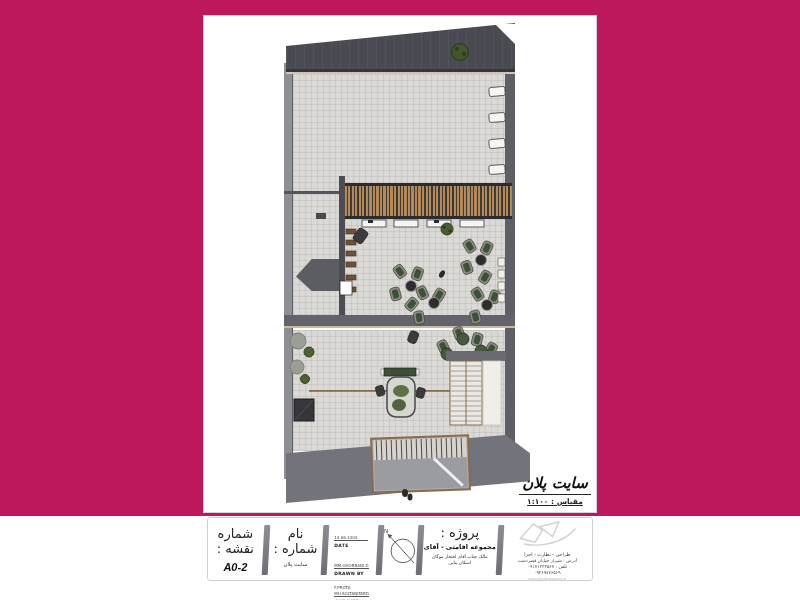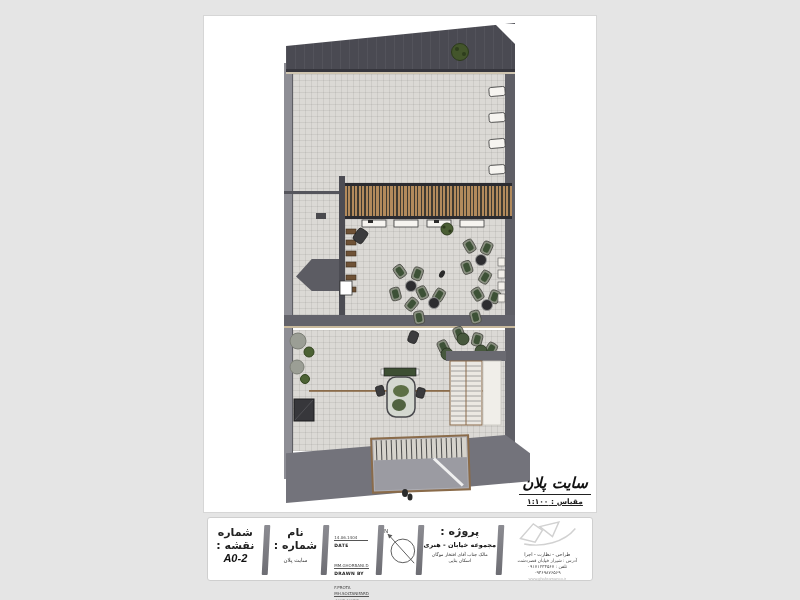--- a/index.html
+++ b/index.html
@@ -1,18 +1,18 @@
 <!DOCTYPE html>
 <html><head>
 <meta charset="utf-8">
 <style>
   * { box-sizing: border-box; margin: 0; padding: 0; }
   html,body { width:800px; height:600px; background:#ffffff; overflow:hidden;
               font-family:"DejaVu Sans", sans-serif; }
-  .page { position:relative; width:800px; height:600px; background:#e5e5e5; }
+  .page { position:relative; width:800px; height:516px; background:#be185d; }
 
   
   .draw-area { position:absolute; left:203px; top:15px; width:394px; height:498px;
                border:1px solid #d6d6d6; background:#ffffff; }
   .title-block { position:absolute; left:207px; top:517px; width:386px; height:64px;
                  border:1px solid #cfcfcf; border-radius:3px; background:#ffffff;
                  display:flex; align-items:stretch; }
 
   
   .plan { position:absolute; left:80px; top:7px; width:246px; height:492px; }
@@ -62,23 +62,23 @@
   .cell { position:relative; padding-top:8px; text-align:center; }
   .sep  { width:6px; height:50px; margin-top:7px; background:linear-gradient(180deg,#8c8c92,#6d6d73);
           transform:skewX(-3deg); border-radius:1px; }
   .c-num  { width:55px; }
   .c-name { width:54px; direction:rtl; }
   .c-info { width:49px; text-align:left; padding:6px 0 0 6px; }
   .c-north{ width:34px; padding-top:9px; }
   .c-proj { width:74px; direction:rtl; padding-top:7px; }
   .c-co   { width:90px; direction:rtl; padding-top:2px; }
 
-  .lbl-fa { font-size:11px; font-weight:bold; color:#222; }
+  .lbl-fa { font-size:13px; font-weight:normal; color:#222; }
   .val-big{ font-size:11px; font-weight:bold; font-style:italic; color:#111;
-            font-family:"Liberation Sans", sans-serif; }
+            font-family:"Liberation Sans", sans-serif; margin-top:5px; }
   .val-sm { font-size:5.5px; color:#333; margin-top:5px; }
   .irow { margin-bottom:2.5px; }
   .iv { font-size:4px; color:#444; border-bottom:.5px solid #555; display:inline-block;
         line-height:1.3; white-space:pre-line; min-width:34px; }
   .il { font-size:4.5px; font-weight:bold; color:#222; letter-spacing:.3px; line-height:1.4; }
   .p-l1 { font-size:6.5px; font-weight:bold; color:#111; margin-top:3px; }
   .p-l2 { font-size:4.5px; color:#333; margin-top:3px; }
   .p-l3 { font-size:4.5px; color:#333; margin-top:1px; }
   .co-line  { font-size:4.8px; color:#333; margin-top:1.5px; }
   .co-line2 { font-size:4.5px; color:#444; margin-top:1px; }
@@ -391,21 +391,21 @@
         <circle cx="21" cy="25" r="12.5" fill="none" stroke="#555" stroke-width="1"></circle>
         <line x1="5" y1="7" x2="33" y2="38" stroke="#555" stroke-width="1"></line>
         <polygon points="5,7 10,8.5 6.5,12" fill="#555"></polygon>
         <text x="1" y="6" font-size="6" fill="#444">N</text>
       </svg>
     </div>
     <div class="sep"></div>
 
     <div class="cell c-proj">
       <div class="lbl-fa">پروژه :</div>
-      <div class="p-l1">مجموعه خیابان - هنری</div>
+      <div class="p-l1">مجموعه اقامتی - آقای</div>
       <div class="p-l2">مالک جناب آقای افتخار موگان</div>
       <div class="p-l3">اسکان بنایی</div>
     </div>
     <div class="sep"></div>
 
     <div class="cell c-co">
       <svg width="64" height="26" viewBox="0 0 70 28" style="opacity:.75">
         <g fill="none" stroke="#c2c2c2" stroke-width="1.6">
           <path d="M6,20 L20,4 L30,11 L22,24 Z"></path>
           <path d="M27,7 L48,2 L41,18 Z"></path>

